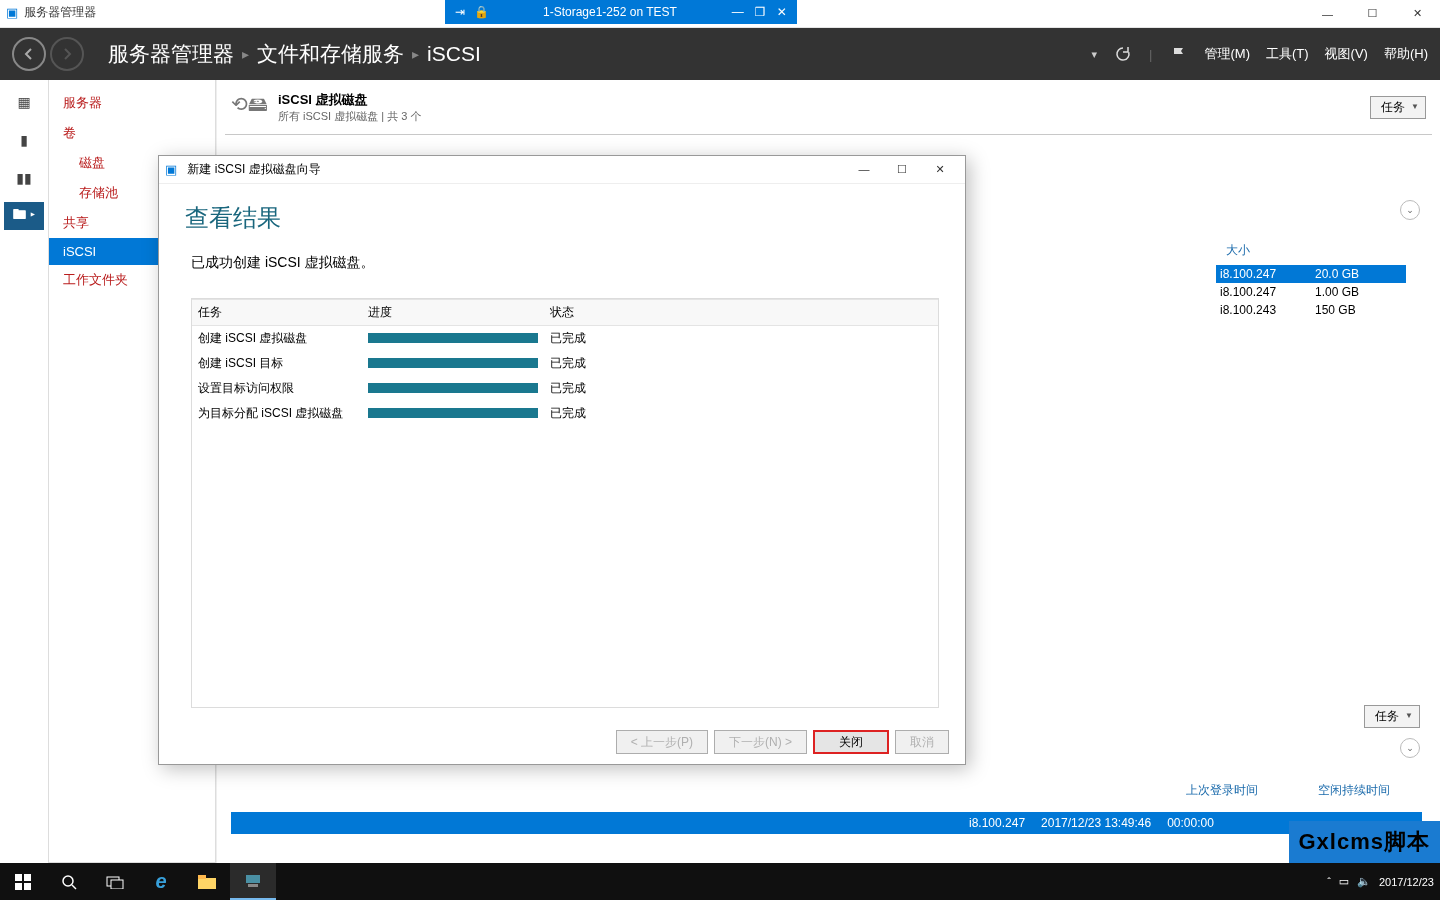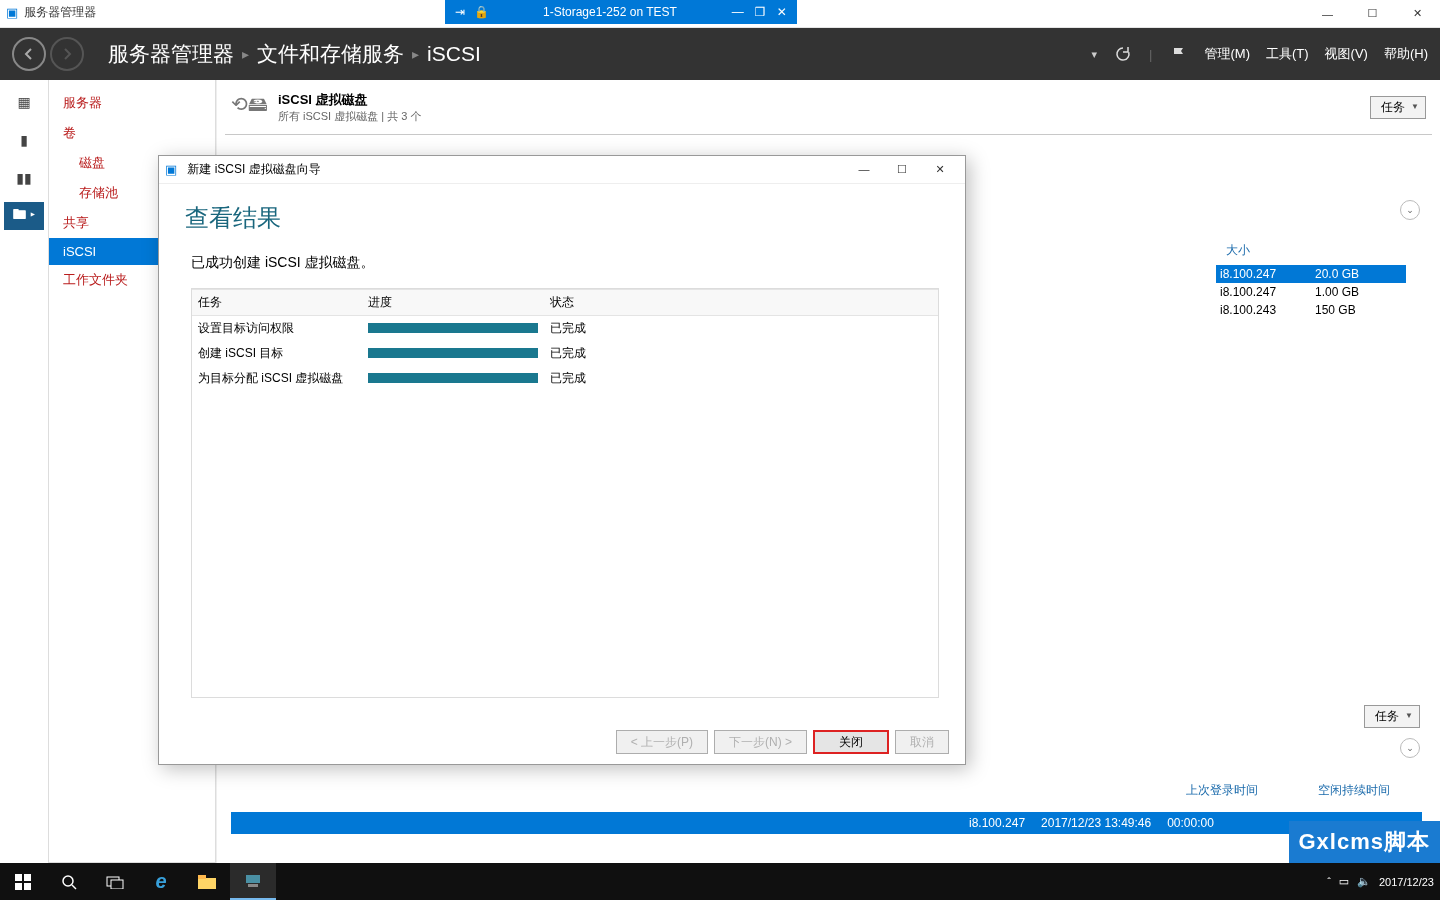--- a/index.html
+++ b/index.html
@@ -67,40 +67,40 @@
 .wizard-titlebar .controls { margin-left:auto; display:flex; }
 .wizard-titlebar .controls div { width:38px; text-align:center; font-size:11px; color:#333; }
 
 .wizard-body { flex:1; display:flex; flex-direction:column; padding:18px 26px 8px 26px; }
 .wiz-heading { color:#19667d; font-size:24px; font-weight:300; margin-bottom:20px; }
 .wiz-cols { display:flex; gap:4px; flex:1; }
 .wiz-steps { width:170px; }
 .wiz-steps .step { padding:6px 10px; font-size:13px; color:#bbb; }
 .wiz-steps .step.current { background:#0178d6; color:#fff; }
 .wiz-main { flex:1; padding-left:6px; }
-.wiz-main .msg { font-size:14px; margin-bottom:16px; }
+.wiz-main .msg { font-size:14px; margin-bottom:26px; }
 .task-table { width:100%; border-collapse:collapse; }
 .task-table th { text-align:left; font-size:12px; font-weight:normal; padding:4px 6px; background:#f8f8f8; border-top:1px solid #e4e4e4; border-bottom:1px solid #e4e4e4; }
 .task-table td { font-size:12px; padding:4px 6px; }
 .prog { width:170px; height:10px; background:#1a788f; display:inline-block; }
 .task-table-wrap { border:1px solid #dcdcdc; height:410px; }
 
 .wizard-footer { height:44px; display:flex; align-items:center; justify-content:flex-end; gap:6px; padding:0 16px;margin-left:36px; }
 .wizard-footer button { height:24px; padding:0 14px; font-size:12px; background:#f0f0f0; border:1px solid #adadad; color:#555; }
 .wizard-footer button.primary { border:2px solid #d22; color:#000; background:#e5e5e5; padding:0 24px; }
 .wizard-footer button:disabled { color:#b0b0b0; }
 
 
 .taskbar { position:absolute; left:0; right:0; bottom:0; height:37px; background:#101010; display:flex; align-items:stretch; }
 .taskbar .tbtn { width:46px; display:flex; align-items:center; justify-content:center; color:#fff; font-size:16px; }
 .taskbar .tbtn.active { background:#2b2b2b; border-bottom:2px solid #76b9ed; }
 .tray { margin-left:auto; display:flex; align-items:center; color:#fff; font-size:11px; padding-right:6px; gap:8px; }
 
 
-.watermark { position:absolute; right:0; bottom:37px; background:#1a7bd1; color:#ffffff; font-size:22px; font-weight:bold; padding:6px 10px; font-family:Arial; letter-spacing:1px; }
+.watermark { position:absolute; right:0; bottom:37px; background:#1a7bd1; color:#000000; font-size:22px; font-weight:bold; padding:6px 10px; font-family:Arial; letter-spacing:1px; }
 
 svg { display:block; }
 </style>
 </head>
 <body>
 
 <div class="host-titlebar">
   <div class="host-controls">
     <div>—</div>
     <div>☐</div>
@@ -247,26 +247,31 @@
         <table class="task-table">
           <thead>
                 <tr>
             <th style="width:170px">任务</th>
             <th style="width:180px">进度</th>
             <th>状态</th>
           </tr>
               </thead>
           <tbody>
             <tr>
-                  <td>设置目标访问权限</td>
+                  <td>创建 iSCSI 虚拟磁盘</td>
                   <td><span class="prog"></span></td>
                   <td>已完成</td>
                 </tr>
             <tr>
                   <td>创建 iSCSI 目标</td>
+                  <td><span class="prog"></span></td>
+                  <td>已完成</td>
+                </tr>
+            <tr>
+                  <td>设置目标访问权限</td>
                   <td><span class="prog"></span></td>
                   <td>已完成</td>
                 </tr>
             <tr>
                   <td>为目标分配 iSCSI 虚拟磁盘</td>
                   <td><span class="prog"></span></td>
                   <td>已完成</td>
                 </tr>
           </tbody>
         </table>

